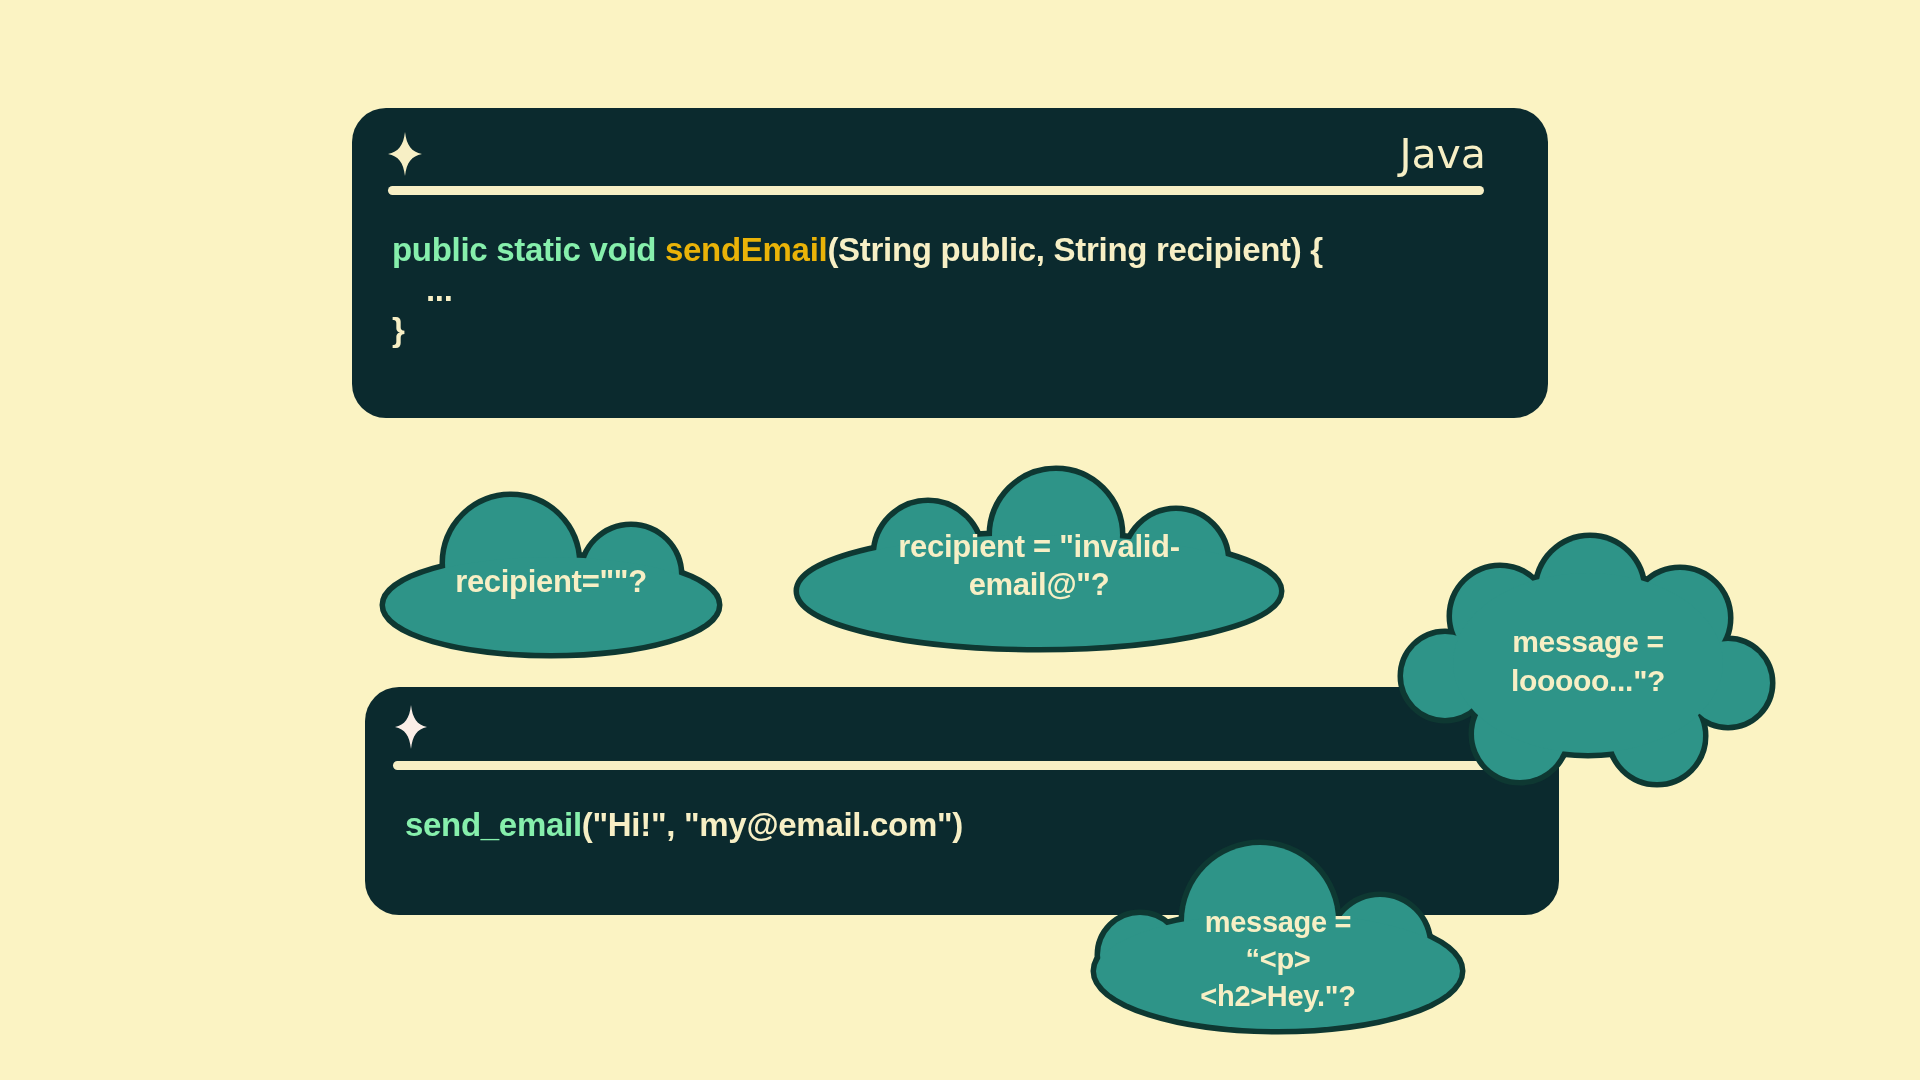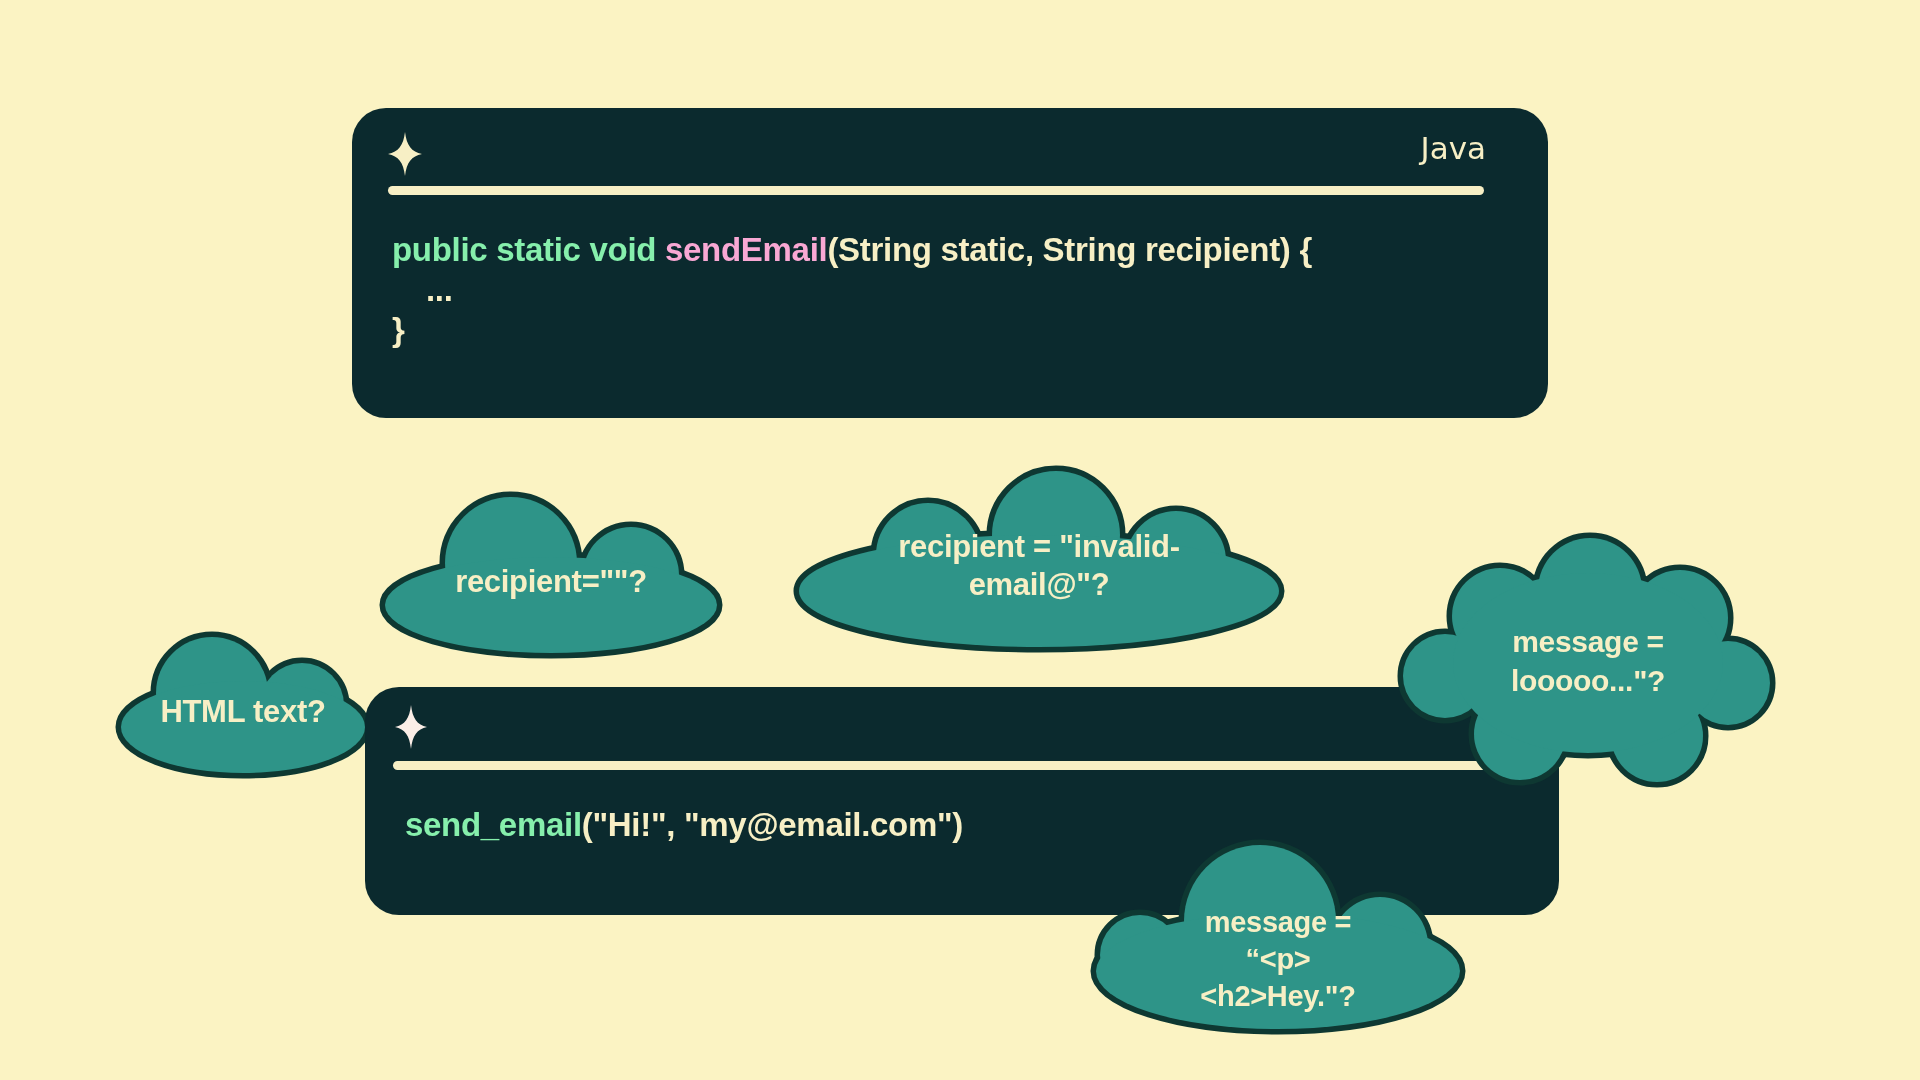--- a/index.html
+++ b/index.html
@@ -23,26 +23,26 @@
   .divider-java{left:36px;top:78px;width:1096px;}
   .divider-python{left:28px;top:74px;width:1098px;}
   .code{
     position:absolute;white-space:pre;
     font-weight:bold;font-size:33px;letter-spacing:-0.3px;line-height:40px;
     color:#F7EFC5;
   }
   .code-java{left:40px;top:122px;}
   .code-python{left:40px;top:118px;}
   .tok-pink{color:#86efac;}
-  .tok-mint{color:#f9a8d4;}
+  .tok-mint{color:#eab308;}
   .tok-cream{color:#F7EFC5;}
   .indent{padding-left:34px;}
   .lang-label{
     position:absolute;right:62px;top:22px;
-    font-size:31px;font-weight:400;color:#F7EFC5;
+    font-size:41px;font-weight:400;color:#F7EFC5;
     font-family:"DejaVu Sans","Liberation Sans",sans-serif;
   }
   
   .cloud{position:absolute;}
   .cloud svg{position:absolute;left:0;top:0;overflow:visible;}
   .cloud use.stroke{fill:#2E9488;stroke:#0E3832;stroke-width:11px;stroke-linejoin:round;}
   .cloud use.fill{fill:#2E9488;stroke:none;}
   .cloud-text{
     position:absolute;left:0;top:0;width:100%;height:100%;
     display:flex;flex-direction:column;align-items:center;justify-content:center;
@@ -66,21 +66,21 @@
 <body>
 
 <div class="canvas">
 
   <div class="panel panel-java">
     <svg class="sparkle sparkle-java" viewBox="0 0 100 100" preserveAspectRatio="none">
       <path d="M50 0 C55 31 69 45 100 50 C69 55 55 69 50 100 C45 69 31 55 0 50 C31 45 45 31 50 0 Z" fill="#F7EFC5"></path>
     </svg>
     <div class="lang-label">Java</div>
     <div class="divider divider-java"></div>
-    <div class="code code-java"><div class="code-line"><span class="tok-pink">public static void </span><span class="tok-mint">sendEmail</span><span class="tok-cream">(String static, String recipient) {</span></div><div class="code-line indent">...</div><div class="code-line">}</div></div>
+    <div class="code code-java"><div class="code-line"><span class="tok-pink">public static void </span><span class="tok-mint">sendEmail</span><span class="tok-cream">(String public, String recipient) {</span></div><div class="code-line indent">...</div><div class="code-line">}</div></div>
   </div>
 
   <div class="cloud cloud-recipient-empty">
     <svg viewBox="0 0 356 176" width="356" height="176">
       <defs>
           <g id="c1">
         <circle cx="138" cy="80" r="66"></circle>
         <circle cx="258" cy="92" r="48"></circle>
         <ellipse cx="178" cy="122" rx="166" ry="48"></ellipse>
       </g>
@@ -128,36 +128,20 @@
         </defs>
       <use href="#c3" class="stroke"></use>
         <use href="#c3" class="fill"></use>
     </svg>
     <div class="cloud-text">
       <div>message =</div>
       <div>looooo..."?</div>
     </div>
   </div>
 
-  <div class="cloud cloud-html-text">
-    <svg viewBox="0 0 266 156" width="266" height="156">
-      <defs>
-          <g id="c4">
-        <circle cx="102" cy="68" r="56"></circle>
-        <circle cx="192" cy="80" r="42"></circle>
-        <ellipse cx="133" cy="102" rx="122" ry="46"></ellipse>
-      </g>
-        </defs>
-      <use href="#c4" class="stroke"></use>
-        <use href="#c4" class="fill"></use>
-    </svg>
-    <div class="cloud-text">
-      <div>HTML text?</div>
-    </div>
-  </div>
 
   <div class="panel panel-python">
     <svg class="sparkle sparkle-python" viewBox="0 0 100 100" preserveAspectRatio="none">
       <path d="M50 0 C55 31 69 45 100 50 C69 55 55 69 50 100 C45 69 31 55 0 50 C31 45 45 31 50 0 Z" fill="#FBEEE7"></path>
     </svg>
     <div class="divider divider-python"></div>
     <div class="code code-python"><div class="code-line"><span class="tok-pink">send_email</span><span class="tok-cream">("Hi!", "my@email.com")</span></div></div>
   </div>
 
   <div class="cloud cloud-message-html">

